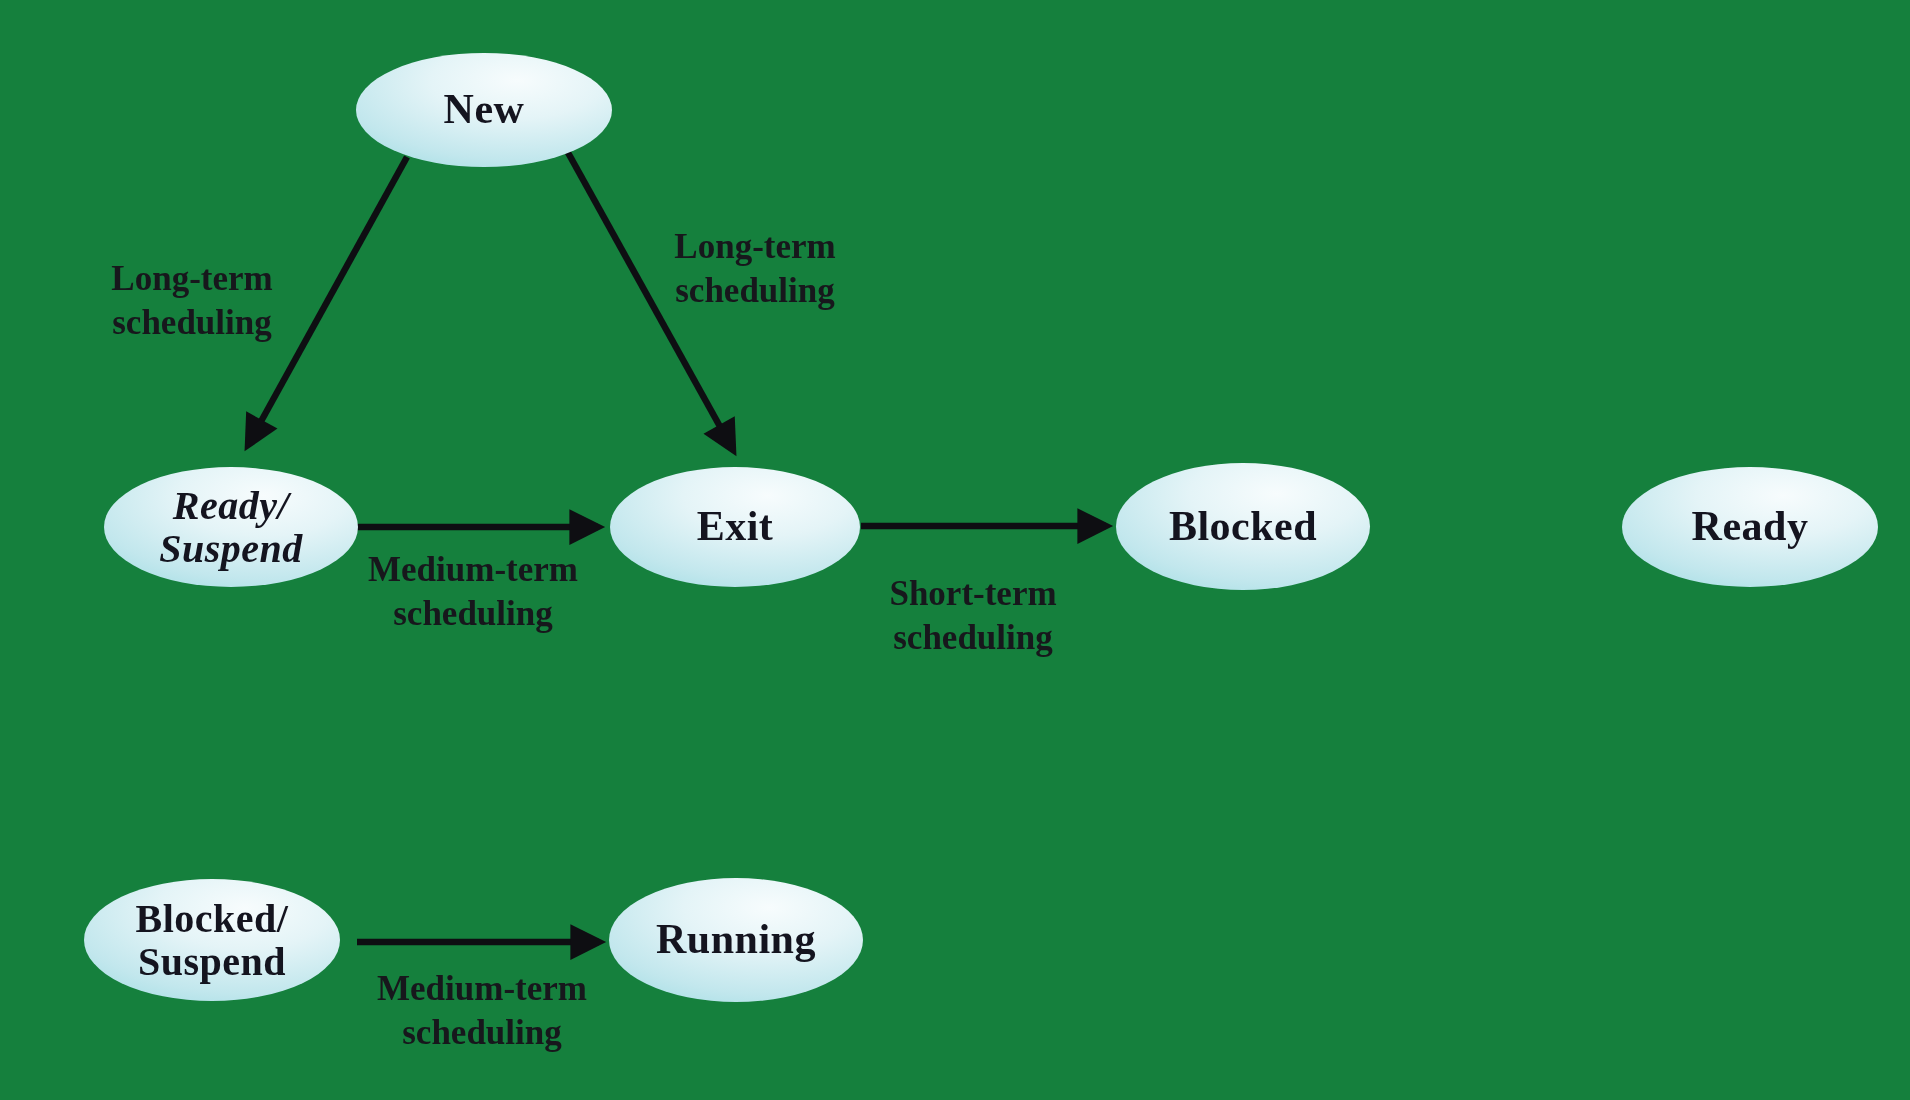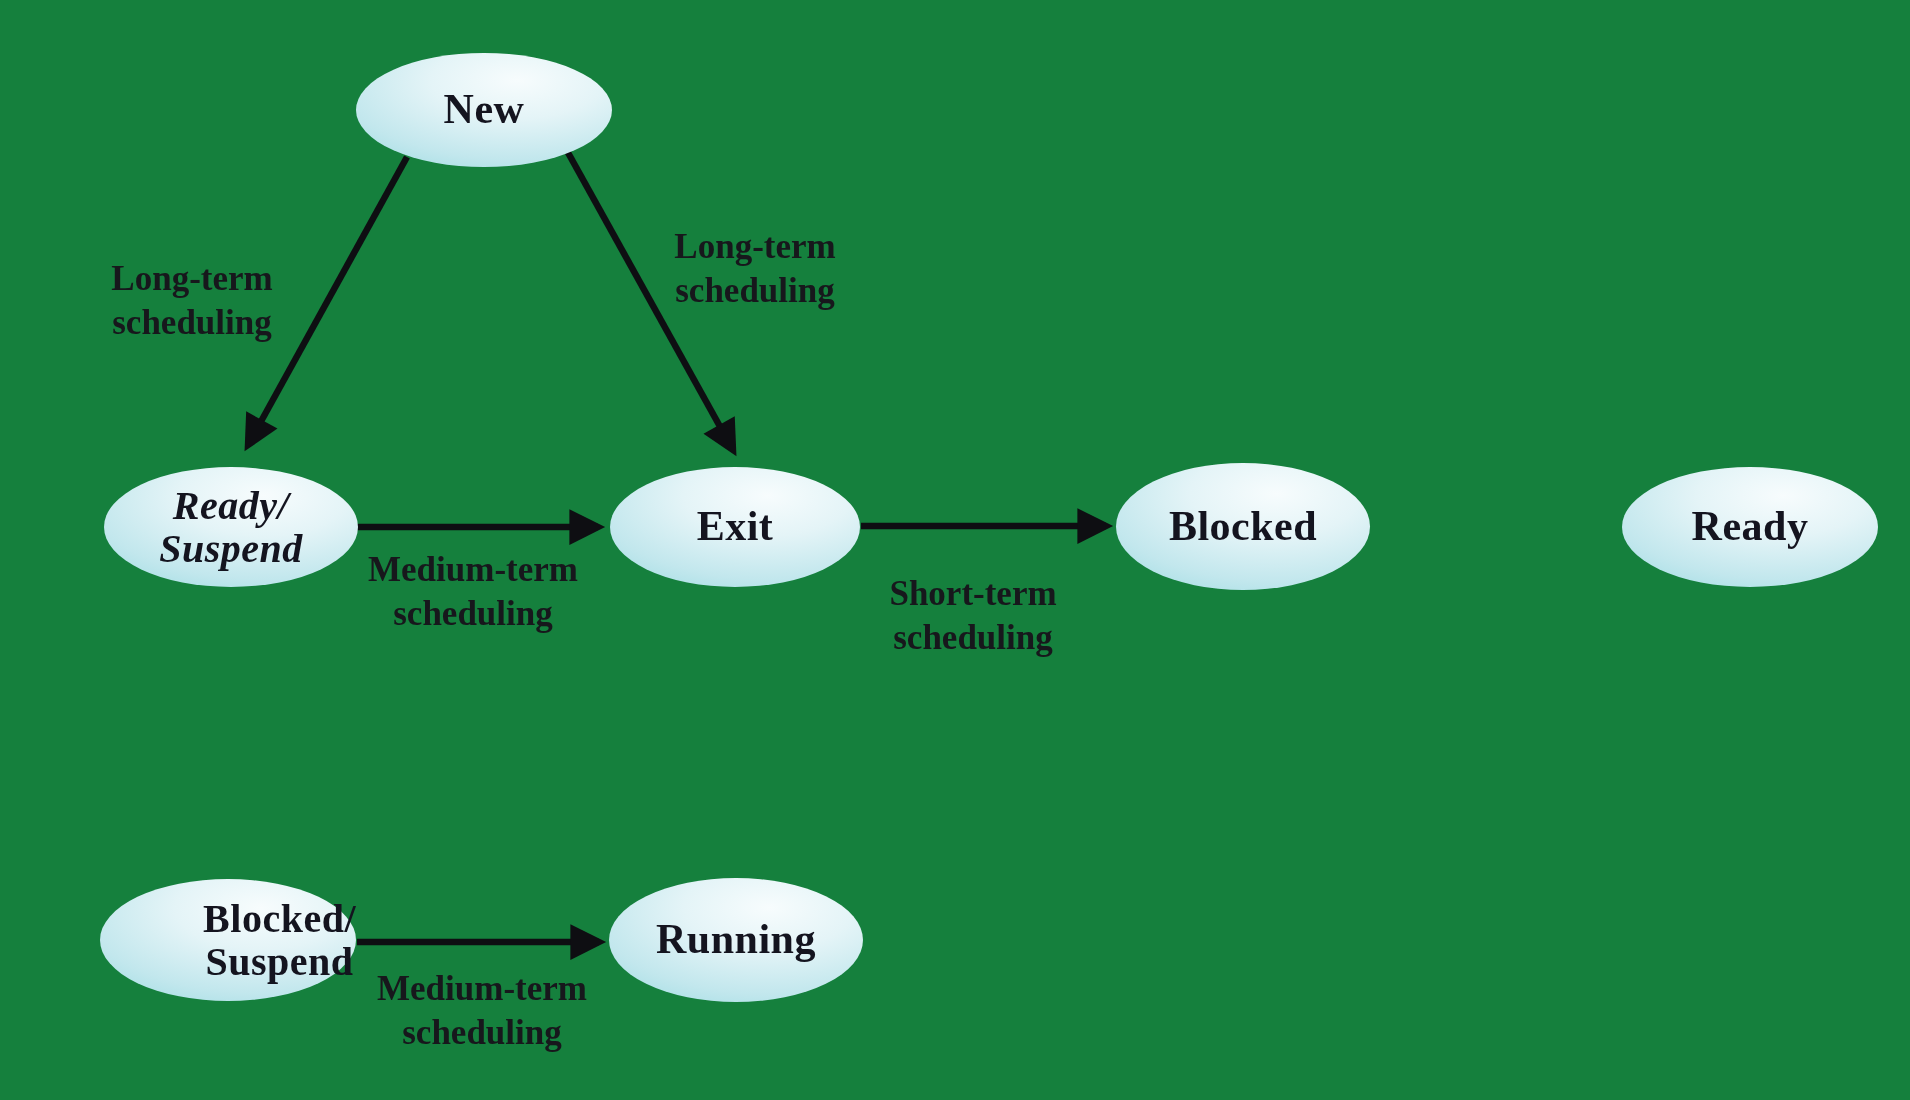--- a/index.html
+++ b/index.html
@@ -109,21 +109,21 @@
       <span>Blocked</span>
     </div>
   </div>
 
   <div class="node" style="left:1622px; top:467px; width:256px; height:120px;">
     <div class="node-label">
       <span>Ready</span>
     </div>
   </div>
 
-  <div class="node" style="left:100px; top:879px; width:256px; height:122px;justify-content:flex-end;">
+  <div class="node" style="left:84px; top:879px; width:256px; height:122px;">
     <div class="node-label two-line">
       <span>Blocked/</span>
       <span>Suspend</span>
     </div>
   </div>
 
   <div class="node" style="left:609px; top:878px; width:254px; height:124px;">
     <div class="node-label">
       <span>Running</span>
     </div>

